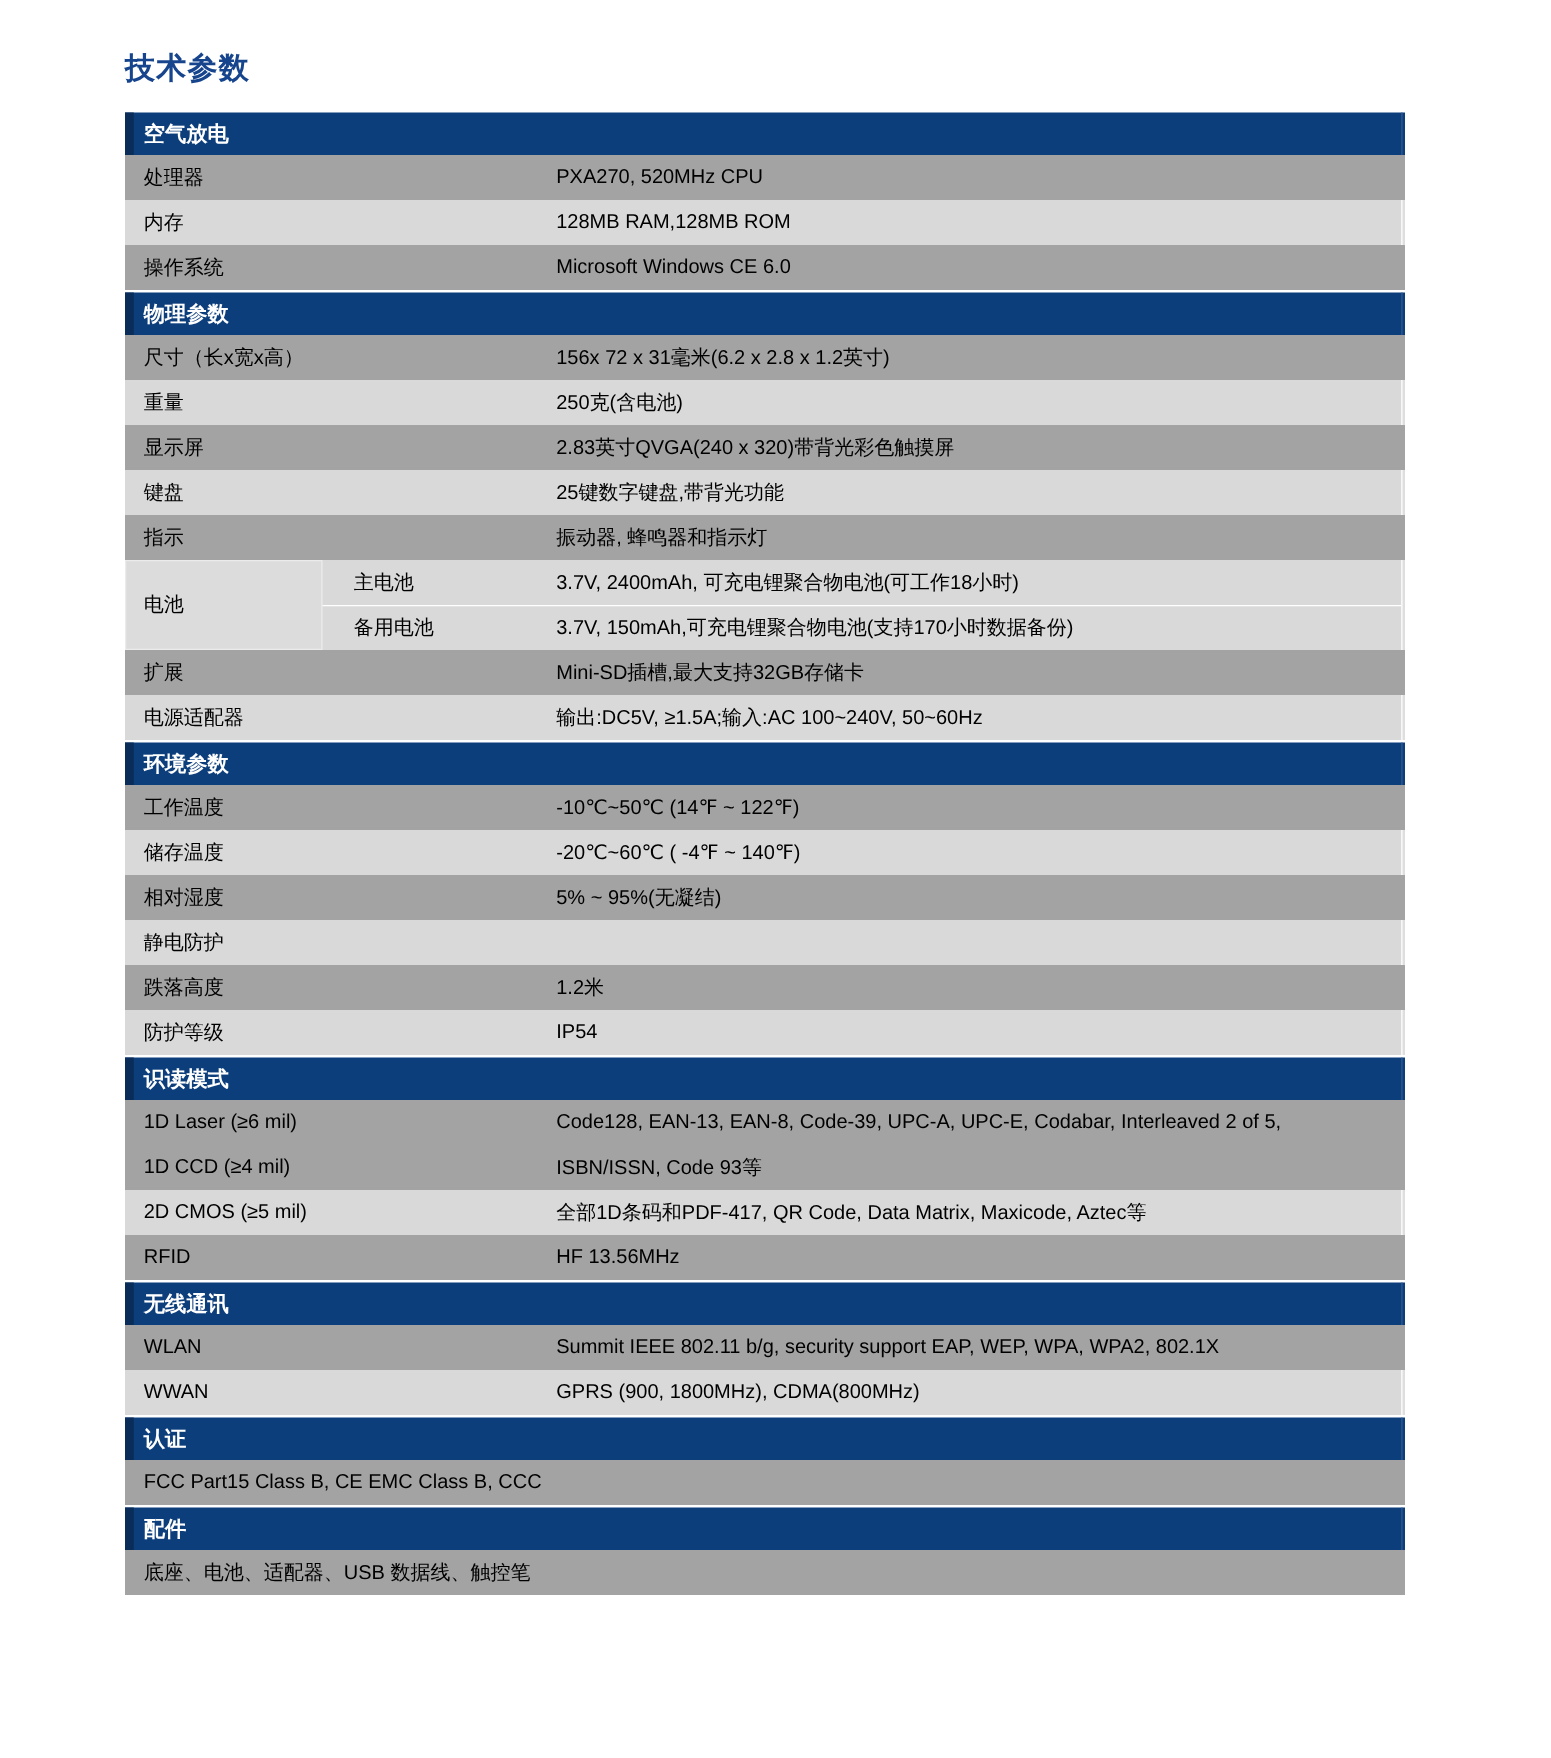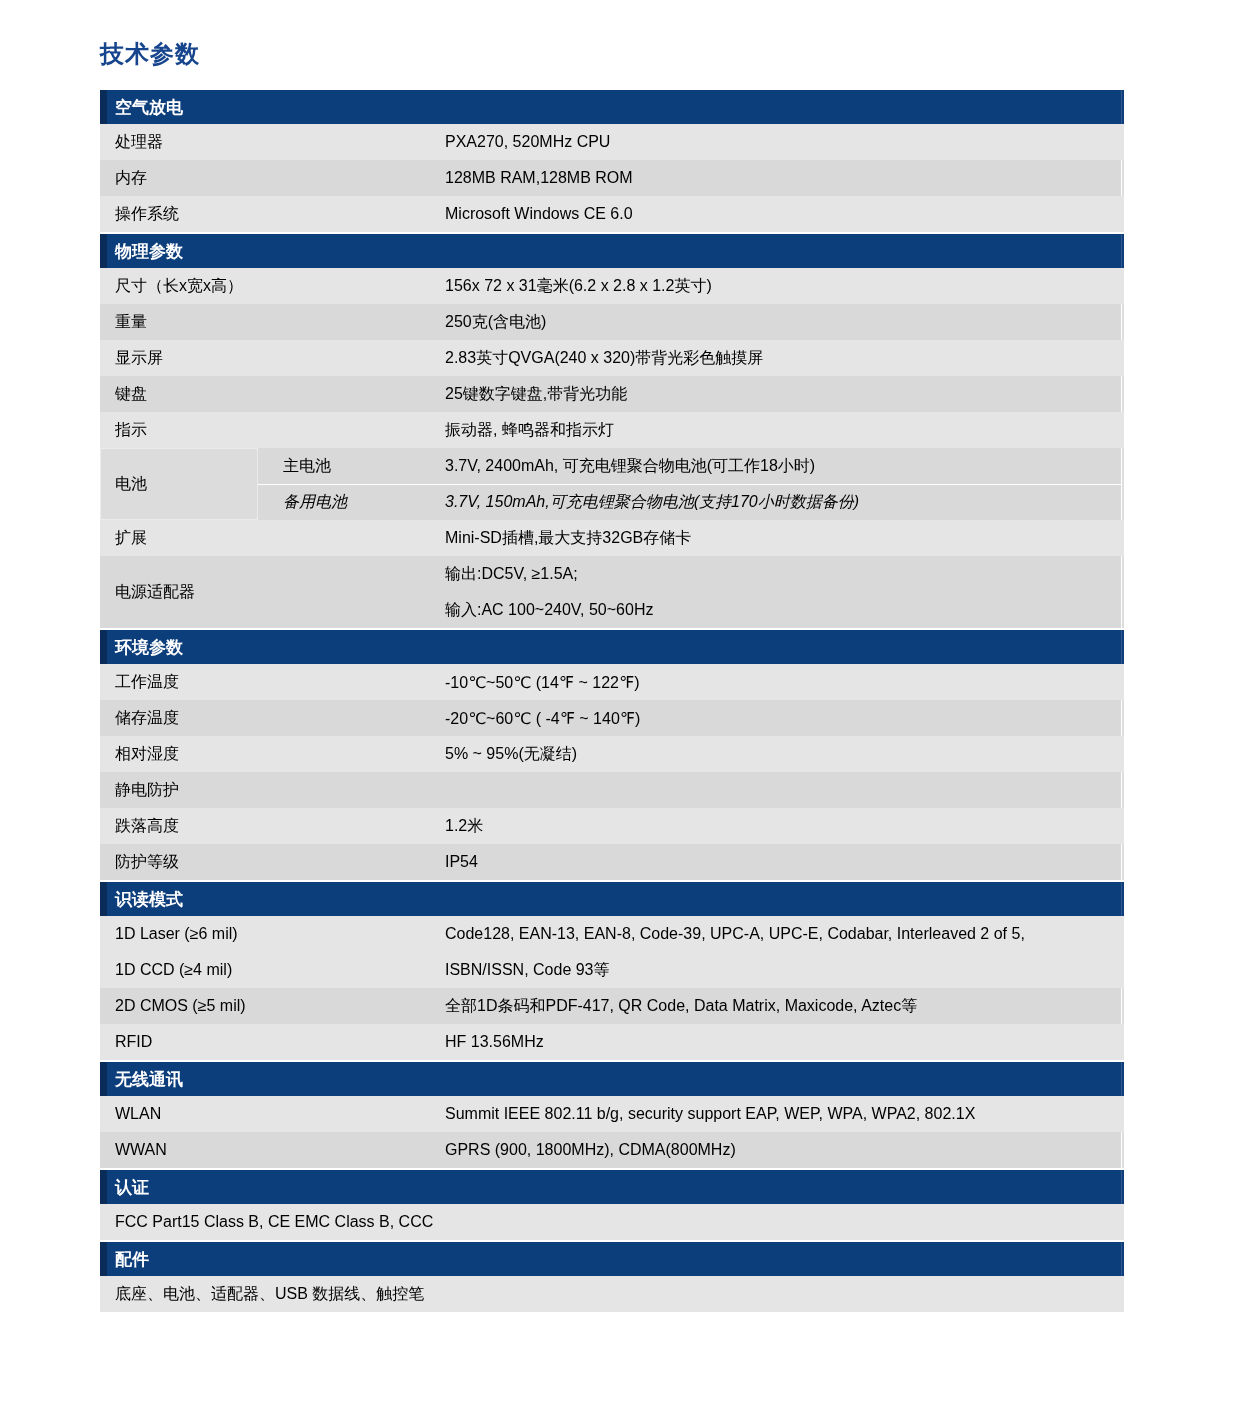--- a/index.html
+++ b/index.html
@@ -18,47 +18,47 @@
     background:#0d3e7c; border-left:7px solid #0a2c59;
     color:#ffffff; font-weight:700; font-size:17px;
     display:flex; align-items:center; padding-left:8px;
     position:relative;
   }
   .sec-header::after {
     content:""; position:absolute; top:0; right:0; width:11px; height:100%;
     border-left:1px solid #33598f;
   }
 
-  .row { display:flex; min-height:36px; position:relative; font-size:16px; color:#000000; background:#e5e5e5; }
+  .row { display:flex; min-height:36px; position:relative; font-size:16px; color:#000000; background:#a3a3a3; }
   .row.gray { background:#d9d9d9; }
   .row.gray::after {
     content:""; position:absolute; top:0; right:0; width:11px; height:100%;
     border-left:1px solid #ffffff; background:#dedede;
   }
 
   .cell.label { width:345px; box-sizing:border-box; padding-left:15px; display:flex; align-items:center; flex-shrink:0; }
   .cell.value { flex:1; display:flex; align-items:center; padding-right:16px; }
-  .cell.value.multi { flex-direction:column; align-items:stretch; padding-right:16px; }
+  .cell.value.multi { flex-direction:row; align-items:stretch; padding-right:16px; }
   .value-line { height:36px; display:flex; align-items:center; }
   .cell.full { flex:1; box-sizing:border-box; padding-left:15px; display:flex; align-items:center; }
 
   .row.multi2 { flex-direction:column;justify-content:center; }
   .pair-line { display:flex; height:36px; }
   .pair-line .cell.label { height:36px; }
 
   
   .row.group { height:72px; }
   .group-label {
     width:158px; box-sizing:border-box; padding-left:15px; flex-shrink:0;
     display:flex; align-items:center;
     background:#dcdcdc; box-shadow:inset 0 0 0 1px #ebebeb;
   }
   .group-rows { flex:1; display:flex; flex-direction:column; }
   .subrow { display:flex; height:36px; box-sizing:border-box; }
-  .subrow + .subrow { border-top:1px solid #ffffff;font-style:italic; }
+  .subrow + .subrow { border-top:1px solid #ffffff; }
   .sublabel { width:187px; box-sizing:border-box; padding-left:25px; display:flex; align-items:center; flex-shrink:0; }
   .subvalue { flex:1; display:flex; align-items:center; padding-right:16px; }
 </style>
 </head>
 <body>
 
 <div class="page">
   <div class="doc-title">技术参数</div>
   <div class="spec-table">
       <div class="sec-header">

